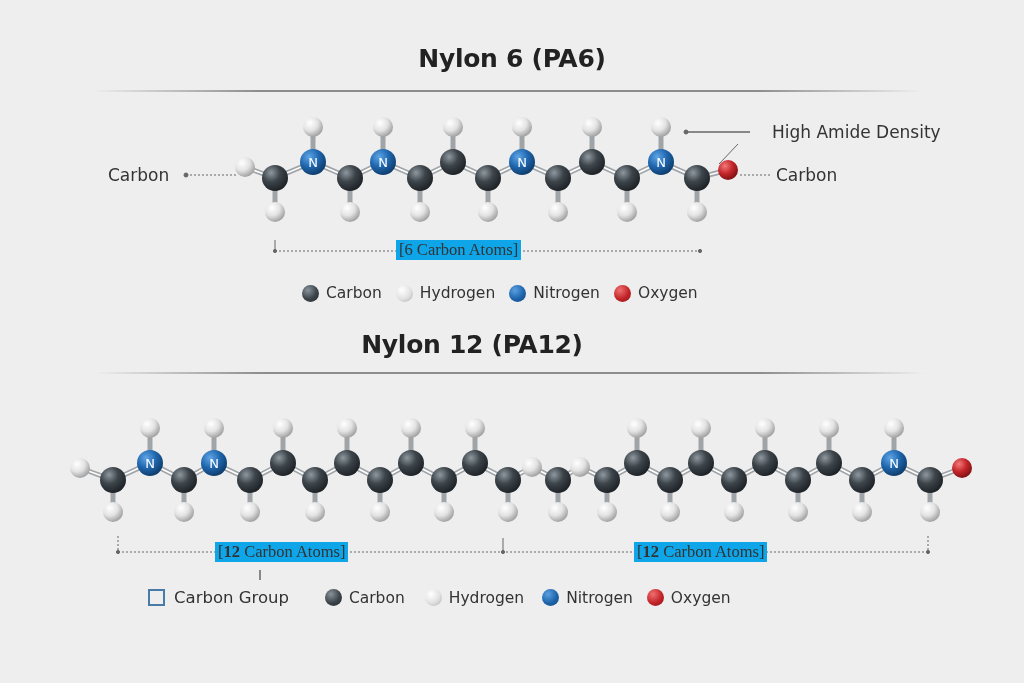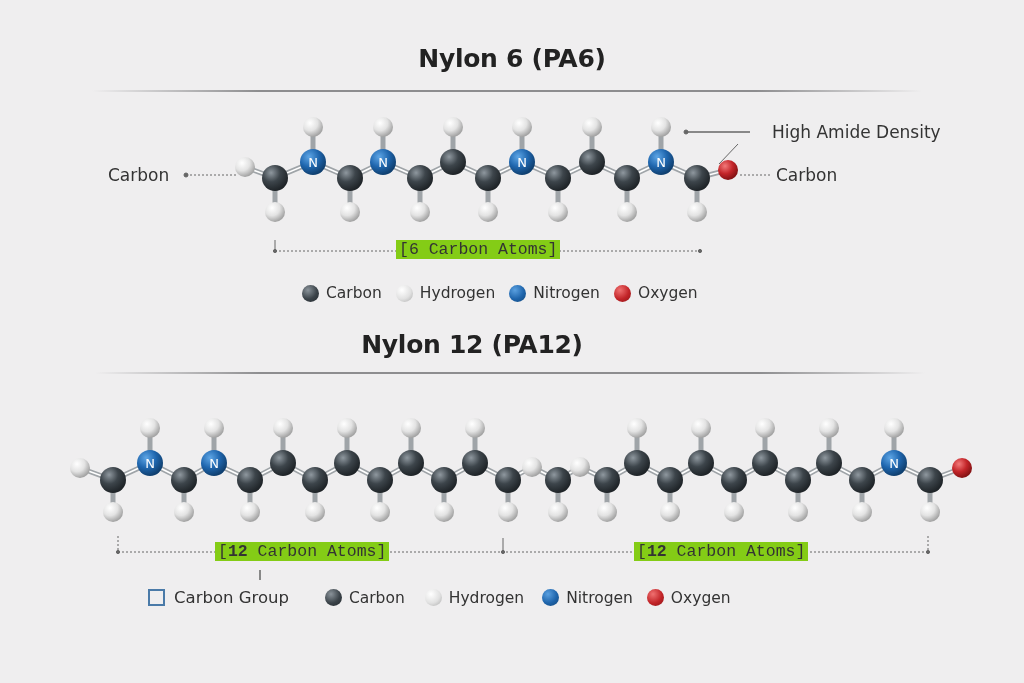--- a/index.html
+++ b/index.html
@@ -9,21 +9,21 @@
   svg.mol{position:absolute;left:0;top:0;}
   .lbl{position:absolute;font-family:"DejaVu Sans",sans-serif;font-size:17px;color:#333;white-space:nowrap;}
   .legend{position:absolute;display:flex;align-items:center;font-family:"DejaVu Sans",sans-serif;font-size:15.5px;color:#333;white-space:nowrap;}
   .legend .item{display:flex;align-items:center;margin-right:14px;}
   .dot{width:17px;height:17px;border-radius:50%;margin-right:7px;display:inline-block;}
   .dot.carbon{background:radial-gradient(circle at 35% 30%,#8a939a,#3b4349 55%,#23292d);}
   .dot.hydrogen{background:radial-gradient(circle at 35% 30%,#ffffff,#e1e1e1 55%,#a9a9a9);}
   .dot.nitrogen{background:radial-gradient(circle at 35% 30%,#5aa0e0,#1e64ab 55%,#124677);}
   .dot.oxygen{background:radial-gradient(circle at 35% 30%,#ef7070,#c22428 55%,#8a1316);}
   .amide-box{width:13px;height:13px;border:2px solid #4a7aa8;margin-right:9px;display:inline-block;}
-  .span-label{position:absolute;font-family:Liberation Mono, monospace;font-size:16.5px;color:#333;white-space:nowrap;background:#84cc16;padding:0 3px;}
+  .span-label{position:absolute;font-family:Liberation Serif, serif;font-size:16.5px;color:#333;white-space:nowrap;background:#0ea5e9;padding:0 3px;}
   .span-label b{font-weight:bold;}
 </style>
 </head>
 <body>
 
 <div class="title" style="top:44px;">Nylon 6 (PA6)</div>
 <div class="rule" style="left:92px;width:830px;top:90px;"></div>
 
 <svg class="mol" width="1024" height="683" viewBox="0 0 1024 683">
   <defs>

